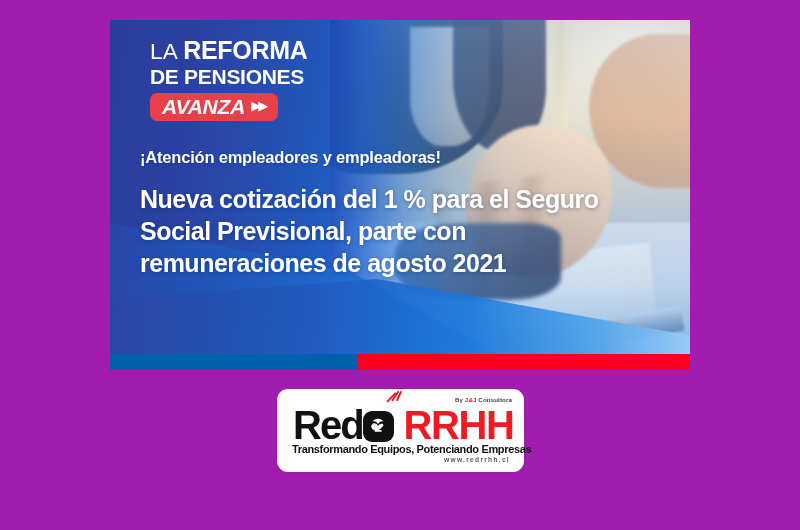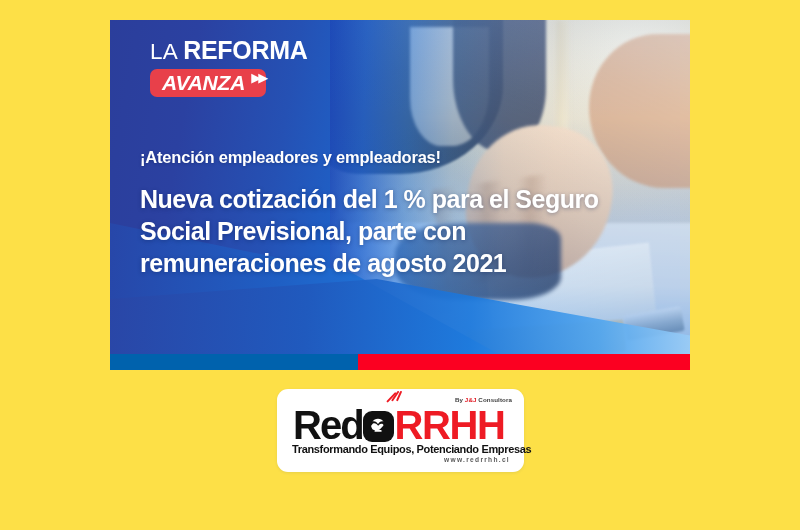--- a/index.html
+++ b/index.html
@@ -5,21 +5,21 @@
   * { margin:0; padding:0; box-sizing:border-box; }
   html,body{
     width:800px; height:530px;
     background:#d3e2f4;
     font-family:"Liberation Sans", sans-serif;
     overflow:hidden;
   }
   #stage{
     position:relative;
     width:800px; height:530px;
-    background:#fde047;
+    background:#a21caf;
   }
 
   
   .banner{
     position:absolute;
     left:110px; top:20px;
     width:580px; height:350px;
     overflow:hidden;
     background:#2c3f9c;
   }
@@ -196,24 +196,24 @@
     font-size:22.5px; font-weight:400; letter-spacing:.2px;
     line-height:1.02; white-space:nowrap;
   }
   .lk-l1 b{ font-weight:800; font-size:25px; letter-spacing:-.3px; }
   .lk-l2{
     font-size:21px; font-weight:800; letter-spacing:-.3px;
     line-height:1.12; margin-top:1px; white-space:nowrap;
   }
   .lk-pill{
     margin-top:5px;
-    display:inline-flex; align-items:flex-start; gap:6px;
+    display:inline-flex; align-items:center; gap:6px;
     background:#e8404a;
     border-radius:7px;
-    padding:3px 1px 4px 12px;
+    padding:3px 13px 4px 12px;
   }
   .lk-pill .txt{
     font-size:21px; font-weight:800; font-style:italic;
     letter-spacing:-.2px; color:#fff; line-height:1;
   }
   .lk-pill .arws{
     font-size:13px; color:#fff; letter-spacing:-3px; line-height:1;
     transform:translateY(-1px);
   }
 
@@ -283,20 +283,21 @@
     position:absolute; display:block;
     height:2.3px; background:#ee1b24; border-radius:2px;
     transform-origin:left center;
   }
   .lg-speed i:nth-child(1){ width:13px; left:0;  top:1px;  transform:rotate(-46deg); }
   .lg-speed i:nth-child(2){ width:12px; left:5px;top:0px;  transform:rotate(-56deg); }
   .lg-speed i:nth-child(3){ width:11px; left:10px;top:0px; transform:rotate(-66deg); }
   .lg-rrhh{
     font-size:40px; font-weight:800; color:#ee1b24; letter-spacing:-1.4px;
     line-height:1;
+    padding-left:9px;
   }
   .lg-tag{
     position:absolute; left:15px; top:54px;
     font-size:11px; font-weight:700; color:#111;
     letter-spacing:-.35px; white-space:nowrap;
   }
   .lg-url{
     position:absolute; right:14px; top:67px;
     font-size:6.6px; font-weight:700; color:#5a5a5a;
     letter-spacing:1.3px; white-space:nowrap;
@@ -332,20 +333,21 @@
     </div>
 
     <div class="bn-diag"></div>
     <div class="bn-diag2"></div>
 
     <div class="lockup">
       <div class="lk-l1">
         <span>LA</span>
         <b>REFORMA</b>
       </div>
+      <div class="lk-l2">DE PENSIONES</div>
       <div class="lk-pill">
         <span class="txt">AVANZA</span>
         <span class="arws">▶▶</span>
       </div>
     </div>
 
     <div class="copy">
       <div class="c-kicker">¡Atención empleadores y empleadoras!</div>
       <div class="c-head">Nueva cotización del 1 % para el Seguro Social Previsional, parte con remuneraciones de agosto 2021</div>
     </div>

